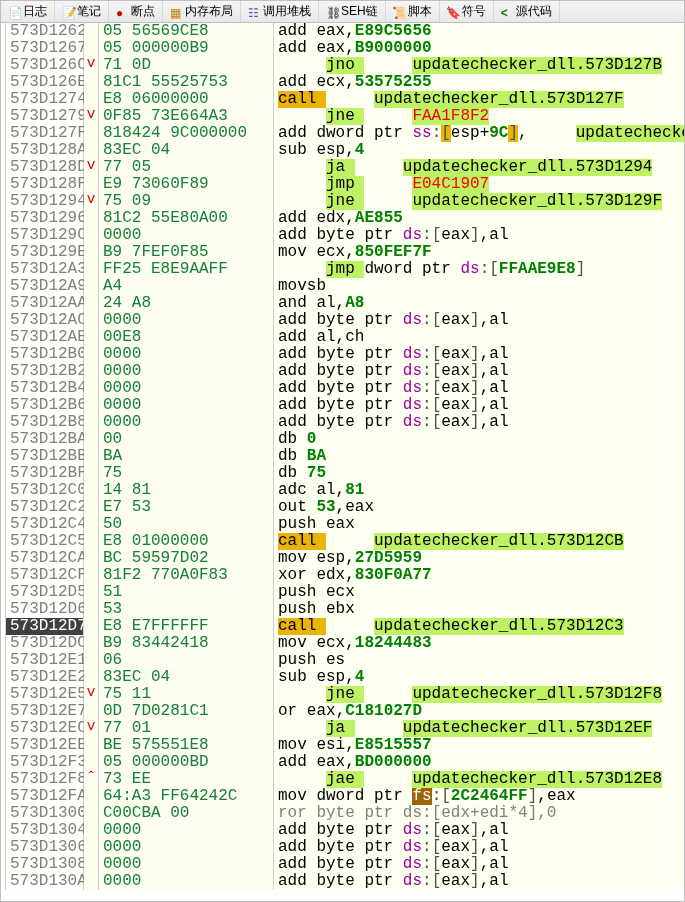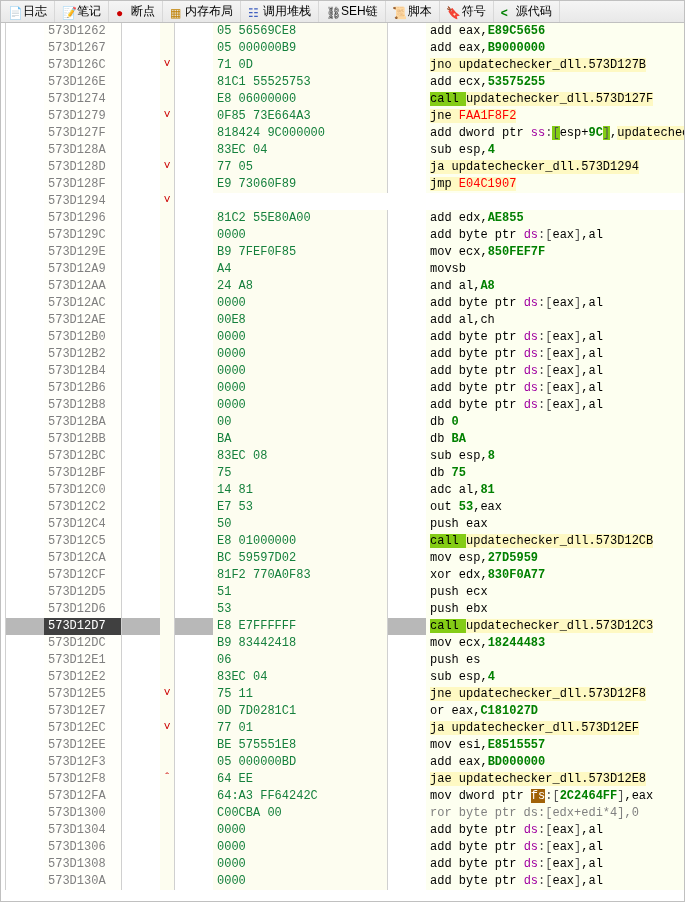--- a/index.html
+++ b/index.html
@@ -1,30 +1,30 @@
 <!DOCTYPE html>
 <html><head>
 <meta charset="utf-8">
 <style>
 * { margin: 0; padding: 0; box-sizing: border-box; }
 body { font-family: "Microsoft YaHei", Consolas, monospace; font-size: 12px; background: #fff; width: 685px; height: 902px; overflow: hidden; border: 1px solid #c0c0c0; }
 .toolbar { display: flex; background: linear-gradient(#f5f5f5,#e8e8e8); border-bottom: 1px solid #c0c0c0; height: 22px; font-size: 12px; font-family: "Microsoft YaHei", sans-serif; }
 .toolbar-btn { display: flex; align-items: center; gap: 3px; padding: 2px 7px; cursor: pointer; border-right: 1px solid #d8d8d8; }
 .ticon { width: 12px; height: 12px; display: inline-block; }
 .disasm { height: 880px; overflow: hidden; }
-.row { display: flex; height: 17px; line-height: 17px; font-family: Consolas, "Courier New", monospace; font-size: 12px; white-space: pre; gap: 38px; }
+.row { display: flex; height: 17px; line-height: 17px; font-family: Consolas, "Courier New", monospace; font-size: 16px; white-space: pre; }
 .row.sel { background: #b8b8b8; }
 .col-break { width: 5px; background: #fff; border-right: 1px solid #d0d0d0; }
 .col-addr { width: 78px; padding-left: 4px; color: #808080; background: #fffffa; border-right: 1px solid #d0d0d0; }
 .col-addr.sel { background: #404040; color: #fff; }
 .col-gutter { width: 15px; text-align: center; color: #c00; background: #fdfdf0; border-right: 1px solid #d0d0d0; }
 .col-bytes { width: 175px; padding-left: 4px; color: #15803d; background: #fdfdf0; border-right: 1px solid #d0d0d0; }
 .col-disasm { flex: 1; padding-left: 4px; background: #fdfff0; overflow: hidden; }
-.hl-y { background: #fef9c3; }
-.hl-c { background: #84cc16; }
+.hl-y { background: #bef264; margin-left: 48px; }
+.hl-c { background: #eab308; }
 .hl-r { background: #a16207; color: #fff; }
 .c-num { color: #008000; font-weight: bold; }
 .c-red { color: #ff0000; }
 .c-gray { color: #808080; }
 .c-seg { color: #a000a0; font-family: Liberation Mono, monospace; }
 .c-brk { color: #505050; }
 </style>
 </head>
 <body>
 
@@ -70,54 +70,54 @@
     <div class="row"><div class="col-break"></div><div class="col-addr">573D1262</div><div class="col-gutter"></div><div class="col-bytes">05 56569CE8</div><div class="col-disasm"><span>add </span><span>eax</span><span>,</span><span class="c-num">E89C5656</span></div></div>
     <div class="row"><div class="col-break"></div><div class="col-addr">573D1267</div><div class="col-gutter"></div><div class="col-bytes">05 000000B9</div><div class="col-disasm"><span>add </span><span>eax</span><span>,</span><span class="c-num">B9000000</span></div></div>
     <div class="row"><div class="col-break"></div><div class="col-addr">573D126C</div><div class="col-gutter">˅</div><div class="col-bytes">71 0D</div><div class="col-disasm"><span class="hl-y">jno </span><span class="hl-y">updatechecker_dll.573D127B</span></div></div>
     <div class="row"><div class="col-break"></div><div class="col-addr">573D126E</div><div class="col-gutter"></div><div class="col-bytes">81C1 55525753</div><div class="col-disasm"><span>add </span><span>ecx</span><span>,</span><span class="c-num">53575255</span></div></div>
     <div class="row"><div class="col-break"></div><div class="col-addr">573D1274</div><div class="col-gutter"></div><div class="col-bytes">E8 06000000</div><div class="col-disasm"><span class="hl-c">call </span><span class="hl-y">updatechecker_dll.573D127F</span></div></div>
     <div class="row"><div class="col-break"></div><div class="col-addr">573D1279</div><div class="col-gutter">˅</div><div class="col-bytes">0F85 73E664A3</div><div class="col-disasm"><span class="hl-y">jne </span><span class="hl-y c-red">FAA1F8F2</span></div></div>
     <div class="row"><div class="col-break"></div><div class="col-addr">573D127F</div><div class="col-gutter"></div><div class="col-bytes">818424 9C000000</div><div class="col-disasm"><span>add </span><span>dword ptr </span><span class="c-seg">ss</span><span class="c-brk">:</span><span class="hl-c c-brk">[</span><span>esp</span><span>+</span><span class="c-num">9C</span><span class="hl-c c-brk">]</span><span>,</span><span class="hl-y">updatechecker_d</span></div></div>
     <div class="row"><div class="col-break"></div><div class="col-addr">573D128A</div><div class="col-gutter"></div><div class="col-bytes">83EC 04</div><div class="col-disasm"><span>sub </span><span>esp</span><span>,</span><span class="c-num">4</span></div></div>
     <div class="row"><div class="col-break"></div><div class="col-addr">573D128D</div><div class="col-gutter">˅</div><div class="col-bytes">77 05</div><div class="col-disasm"><span class="hl-y">ja </span><span class="hl-y">updatechecker_dll.573D1294</span></div></div>
     <div class="row"><div class="col-break"></div><div class="col-addr">573D128F</div><div class="col-gutter"></div><div class="col-bytes">E9 73060F89</div><div class="col-disasm"><span class="hl-y">jmp </span><span class="hl-y c-red">E04C1907</span></div></div>
-    <div class="row"><div class="col-break"></div><div class="col-addr">573D1294</div><div class="col-gutter">˅</div></div>
+    <div class="row"><div class="col-break"></div><div class="col-addr">573D1294</div><div class="col-gutter">˅</div><div class="col-bytes">75 09</div><div class="col-disasm"><span class="hl-y">jne </span><span class="hl-y">updatechecker_dll.573D129F</span></div></div>
     <div class="row"><div class="col-break"></div><div class="col-addr">573D1296</div><div class="col-gutter"></div><div class="col-bytes">81C2 55E80A00</div><div class="col-disasm"><span>add </span><span>edx</span><span>,</span><span class="c-num">AE855</span></div></div>
     <div class="row"><div class="col-break"></div><div class="col-addr">573D129C</div><div class="col-gutter"></div><div class="col-bytes">0000</div><div class="col-disasm"><span>add </span><span>byte ptr </span><span class="c-seg">ds</span><span class="c-brk">:</span><span class="c-brk">[</span><span>eax</span><span class="c-brk">]</span><span>,</span><span>al</span></div></div>
     <div class="row"><div class="col-break"></div><div class="col-addr">573D129E</div><div class="col-gutter"></div><div class="col-bytes">B9 7FEF0F85</div><div class="col-disasm"><span>mov </span><span>ecx</span><span>,</span><span class="c-num">850FEF7F</span></div></div>
+    <div class="row"><div class="col-break"></div><div class="col-addr">573D12A3</div><div class="col-gutter"></div><div class="col-bytes">FF25 E8E9AAFF</div><div class="col-disasm"><span class="hl-y">jmp </span><span>dword ptr </span><span class="c-seg">ds</span><span class="c-brk">:</span><span class="c-brk">[</span><span class="c-num">FFAAE9E8</span><span class="c-brk">]</span></div></div>
     <div class="row"><div class="col-break"></div><div class="col-addr">573D12A9</div><div class="col-gutter"></div><div class="col-bytes">A4</div><div class="col-disasm"><span>movsb </span></div></div>
     <div class="row"><div class="col-break"></div><div class="col-addr">573D12AA</div><div class="col-gutter"></div><div class="col-bytes">24 A8</div><div class="col-disasm"><span>and </span><span>al</span><span>,</span><span class="c-num">A8</span></div></div>
     <div class="row"><div class="col-break"></div><div class="col-addr">573D12AC</div><div class="col-gutter"></div><div class="col-bytes">0000</div><div class="col-disasm"><span>add </span><span>byte ptr </span><span class="c-seg">ds</span><span class="c-brk">:</span><span class="c-brk">[</span><span>eax</span><span class="c-brk">]</span><span>,</span><span>al</span></div></div>
     <div class="row"><div class="col-break"></div><div class="col-addr">573D12AE</div><div class="col-gutter"></div><div class="col-bytes">00E8</div><div class="col-disasm"><span>add </span><span>al</span><span>,</span><span>ch</span></div></div>
     <div class="row"><div class="col-break"></div><div class="col-addr">573D12B0</div><div class="col-gutter"></div><div class="col-bytes">0000</div><div class="col-disasm"><span>add </span><span>byte ptr </span><span class="c-seg">ds</span><span class="c-brk">:</span><span class="c-brk">[</span><span>eax</span><span class="c-brk">]</span><span>,</span><span>al</span></div></div>
     <div class="row"><div class="col-break"></div><div class="col-addr">573D12B2</div><div class="col-gutter"></div><div class="col-bytes">0000</div><div class="col-disasm"><span>add </span><span>byte ptr </span><span class="c-seg">ds</span><span class="c-brk">:</span><span class="c-brk">[</span><span>eax</span><span class="c-brk">]</span><span>,</span><span>al</span></div></div>
     <div class="row"><div class="col-break"></div><div class="col-addr">573D12B4</div><div class="col-gutter"></div><div class="col-bytes">0000</div><div class="col-disasm"><span>add </span><span>byte ptr </span><span class="c-seg">ds</span><span class="c-brk">:</span><span class="c-brk">[</span><span>eax</span><span class="c-brk">]</span><span>,</span><span>al</span></div></div>
     <div class="row"><div class="col-break"></div><div class="col-addr">573D12B6</div><div class="col-gutter"></div><div class="col-bytes">0000</div><div class="col-disasm"><span>add </span><span>byte ptr </span><span class="c-seg">ds</span><span class="c-brk">:</span><span class="c-brk">[</span><span>eax</span><span class="c-brk">]</span><span>,</span><span>al</span></div></div>
     <div class="row"><div class="col-break"></div><div class="col-addr">573D12B8</div><div class="col-gutter"></div><div class="col-bytes">0000</div><div class="col-disasm"><span>add </span><span>byte ptr </span><span class="c-seg">ds</span><span class="c-brk">:</span><span class="c-brk">[</span><span>eax</span><span class="c-brk">]</span><span>,</span><span>al</span></div></div>
     <div class="row"><div class="col-break"></div><div class="col-addr">573D12BA</div><div class="col-gutter"></div><div class="col-bytes">00</div><div class="col-disasm"><span>db </span><span class="c-num">0</span></div></div>
     <div class="row"><div class="col-break"></div><div class="col-addr">573D12BB</div><div class="col-gutter"></div><div class="col-bytes">BA</div><div class="col-disasm"><span>db </span><span class="c-num">BA</span></div></div>
-    <div class="row"><div class="col-break"></div><div class="col-addr">573D12BC</div><div class="col-gutter"></div><div class="col-bytes">83EC 08</div><div class="col-disasm"><span>sub </span><span>esp</span><span>,</span><span class="c-num">8</span></div></div>
     <div class="row"><div class="col-break"></div><div class="col-addr">573D12BF</div><div class="col-gutter"></div><div class="col-bytes">75</div><div class="col-disasm"><span>db </span><span class="c-num">75</span></div></div>
     <div class="row"><div class="col-break"></div><div class="col-addr">573D12C0</div><div class="col-gutter"></div><div class="col-bytes">14 81</div><div class="col-disasm"><span>adc </span><span>al</span><span>,</span><span class="c-num">81</span></div></div>
     <div class="row"><div class="col-break"></div><div class="col-addr">573D12C2</div><div class="col-gutter"></div><div class="col-bytes">E7 53</div><div class="col-disasm"><span>out </span><span class="c-num">53</span><span>,</span><span>eax</span></div></div>
     <div class="row"><div class="col-break"></div><div class="col-addr">573D12C4</div><div class="col-gutter"></div><div class="col-bytes">50</div><div class="col-disasm"><span>push </span><span>eax</span></div></div>
     <div class="row"><div class="col-break"></div><div class="col-addr">573D12C5</div><div class="col-gutter"></div><div class="col-bytes">E8 01000000</div><div class="col-disasm"><span class="hl-c">call </span><span class="hl-y">updatechecker_dll.573D12CB</span></div></div>
     <div class="row"><div class="col-break"></div><div class="col-addr">573D12CA</div><div class="col-gutter"></div><div class="col-bytes">BC 59597D02</div><div class="col-disasm"><span>mov </span><span>esp</span><span>,</span><span class="c-num">27D5959</span></div></div>
     <div class="row"><div class="col-break"></div><div class="col-addr">573D12CF</div><div class="col-gutter"></div><div class="col-bytes">81F2 770A0F83</div><div class="col-disasm"><span>xor </span><span>edx</span><span>,</span><span class="c-num">830F0A77</span></div></div>
     <div class="row"><div class="col-break"></div><div class="col-addr">573D12D5</div><div class="col-gutter"></div><div class="col-bytes">51</div><div class="col-disasm"><span>push </span><span>ecx</span></div></div>
     <div class="row"><div class="col-break"></div><div class="col-addr">573D12D6</div><div class="col-gutter"></div><div class="col-bytes">53</div><div class="col-disasm"><span>push </span><span>ebx</span></div></div>
     <div class="row sel"><div class="col-break"></div><div class="col-addr sel">573D12D7</div><div class="col-gutter"></div><div class="col-bytes">E8 E7FFFFFF</div><div class="col-disasm"><span class="hl-c">call </span><span class="hl-y">updatechecker_dll.573D12C3</span></div></div>
     <div class="row"><div class="col-break"></div><div class="col-addr">573D12DC</div><div class="col-gutter"></div><div class="col-bytes">B9 83442418</div><div class="col-disasm"><span>mov </span><span>ecx</span><span>,</span><span class="c-num">18244483</span></div></div>
     <div class="row"><div class="col-break"></div><div class="col-addr">573D12E1</div><div class="col-gutter"></div><div class="col-bytes">06</div><div class="col-disasm"><span>push </span><span>es</span></div></div>
     <div class="row"><div class="col-break"></div><div class="col-addr">573D12E2</div><div class="col-gutter"></div><div class="col-bytes">83EC 04</div><div class="col-disasm"><span>sub </span><span>esp</span><span>,</span><span class="c-num">4</span></div></div>
     <div class="row"><div class="col-break"></div><div class="col-addr">573D12E5</div><div class="col-gutter">˅</div><div class="col-bytes">75 11</div><div class="col-disasm"><span class="hl-y">jne </span><span class="hl-y">updatechecker_dll.573D12F8</span></div></div>
     <div class="row"><div class="col-break"></div><div class="col-addr">573D12E7</div><div class="col-gutter"></div><div class="col-bytes">0D 7D0281C1</div><div class="col-disasm"><span>or </span><span>eax</span><span>,</span><span class="c-num">C181027D</span></div></div>
     <div class="row"><div class="col-break"></div><div class="col-addr">573D12EC</div><div class="col-gutter">˅</div><div class="col-bytes">77 01</div><div class="col-disasm"><span class="hl-y">ja </span><span class="hl-y">updatechecker_dll.573D12EF</span></div></div>
     <div class="row"><div class="col-break"></div><div class="col-addr">573D12EE</div><div class="col-gutter"></div><div class="col-bytes">BE 575551E8</div><div class="col-disasm"><span>mov </span><span>esi</span><span>,</span><span class="c-num">E8515557</span></div></div>
     <div class="row"><div class="col-break"></div><div class="col-addr">573D12F3</div><div class="col-gutter"></div><div class="col-bytes">05 000000BD</div><div class="col-disasm"><span>add </span><span>eax</span><span>,</span><span class="c-num">BD000000</span></div></div>
-    <div class="row"><div class="col-break"></div><div class="col-addr">573D12F8</div><div class="col-gutter">ˆ</div><div class="col-bytes">64 EE</div><div class="col-disasm"><span class="hl-y">jae </span><span class="hl-y">updatechecker_dll.573D12E8</span></div></div>
+    <div class="row"><div class="col-break"></div><div class="col-addr">573D12F8</div><div class="col-gutter">ˆ</div><div class="col-bytes">73 EE</div><div class="col-disasm"><span class="hl-y">jae </span><span class="hl-y">updatechecker_dll.573D12E8</span></div></div>
     <div class="row"><div class="col-break"></div><div class="col-addr">573D12FA</div><div class="col-gutter"></div><div class="col-bytes">64:A3 FF64242C</div><div class="col-disasm"><span>mov </span><span>dword ptr </span><span class="hl-r">fs</span><span class="c-brk">:</span><span class="c-brk">[</span><span class="c-num">2C2464FF</span><span class="c-brk">]</span><span>,</span><span>eax</span></div></div>
     <div class="row"><div class="col-break"></div><div class="col-addr">573D1300</div><div class="col-gutter"></div><div class="col-bytes">C00CBA 00</div><div class="col-disasm"><span class="c-gray">ror byte ptr ds:[edx+edi*4],0</span></div></div>
     <div class="row"><div class="col-break"></div><div class="col-addr">573D1304</div><div class="col-gutter"></div><div class="col-bytes">0000</div><div class="col-disasm"><span>add </span><span>byte ptr </span><span class="c-seg">ds</span><span class="c-brk">:</span><span class="c-brk">[</span><span>eax</span><span class="c-brk">]</span><span>,</span><span>al</span></div></div>
     <div class="row"><div class="col-break"></div><div class="col-addr">573D1306</div><div class="col-gutter"></div><div class="col-bytes">0000</div><div class="col-disasm"><span>add </span><span>byte ptr </span><span class="c-seg">ds</span><span class="c-brk">:</span><span class="c-brk">[</span><span>eax</span><span class="c-brk">]</span><span>,</span><span>al</span></div></div>
     <div class="row"><div class="col-break"></div><div class="col-addr">573D1308</div><div class="col-gutter"></div><div class="col-bytes">0000</div><div class="col-disasm"><span>add </span><span>byte ptr </span><span class="c-seg">ds</span><span class="c-brk">:</span><span class="c-brk">[</span><span>eax</span><span class="c-brk">]</span><span>,</span><span>al</span></div></div>
     <div class="row"><div class="col-break"></div><div class="col-addr">573D130A</div><div class="col-gutter"></div><div class="col-bytes">0000</div><div class="col-disasm"><span>add </span><span>byte ptr </span><span class="c-seg">ds</span><span class="c-brk">:</span><span class="c-brk">[</span><span>eax</span><span class="c-brk">]</span><span>,</span><span>al</span></div></div>
   </div>
 
 </body></html>

